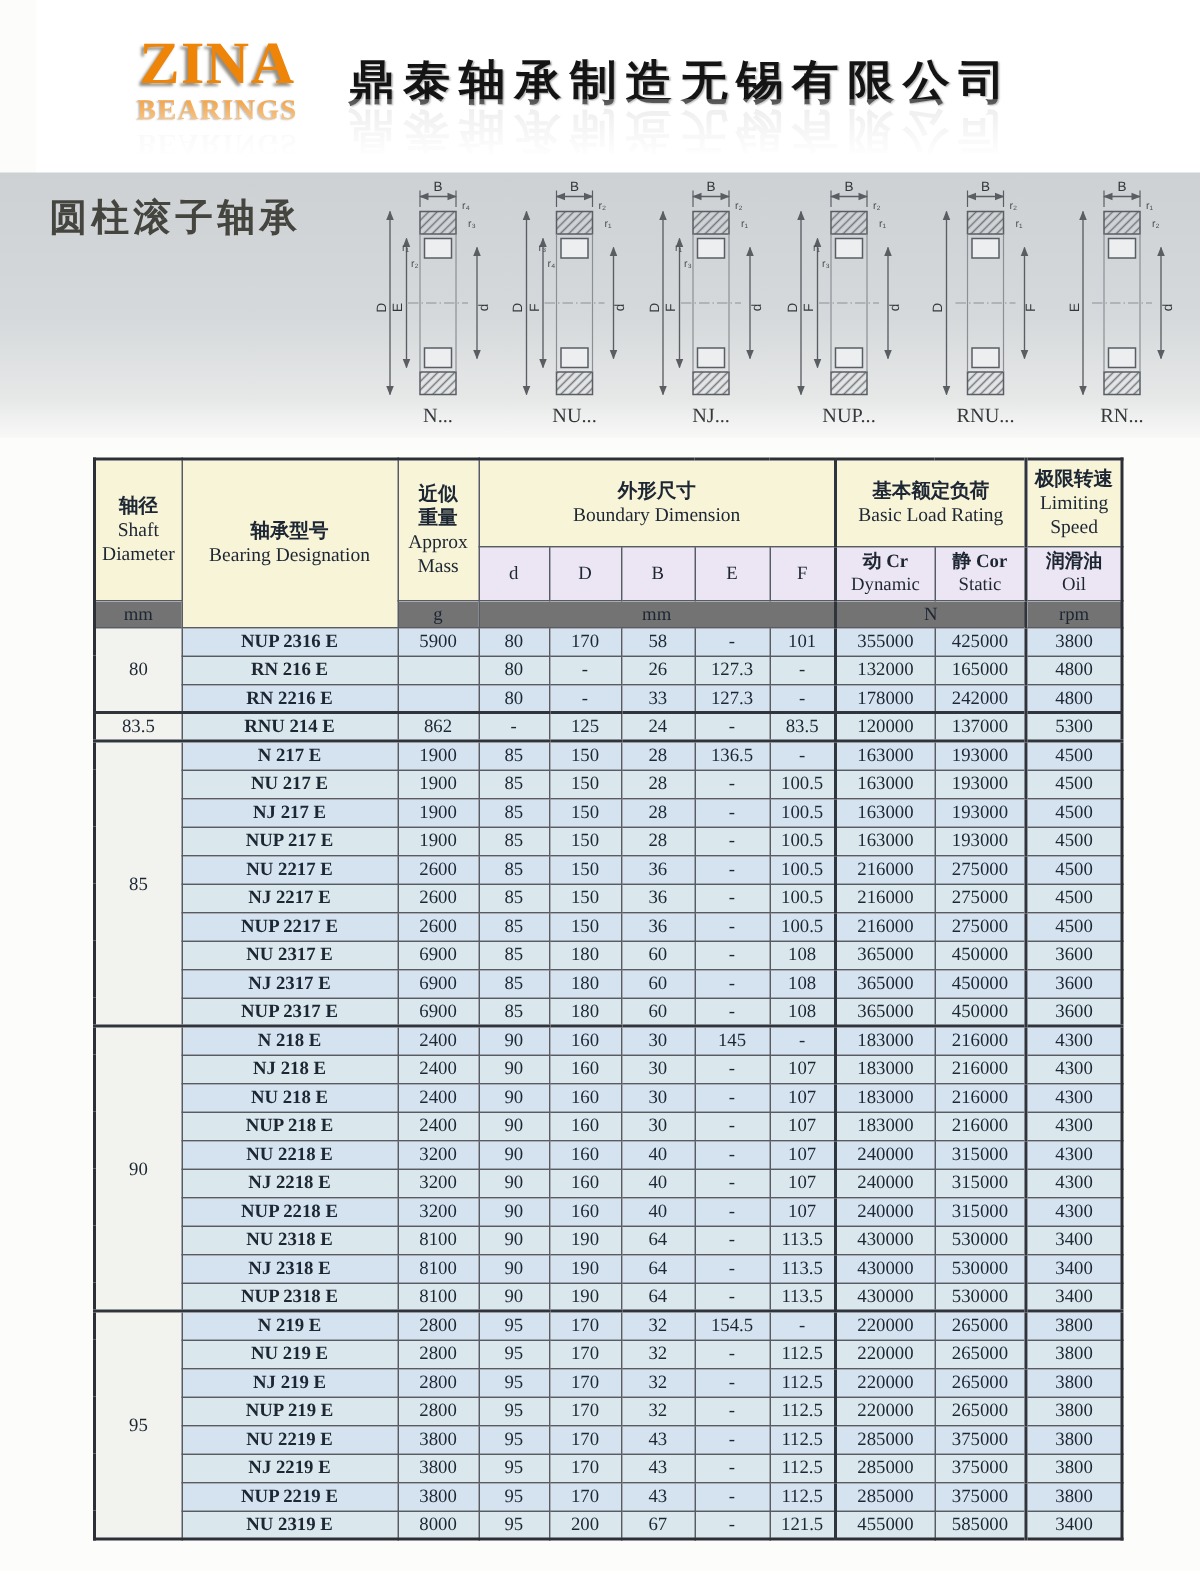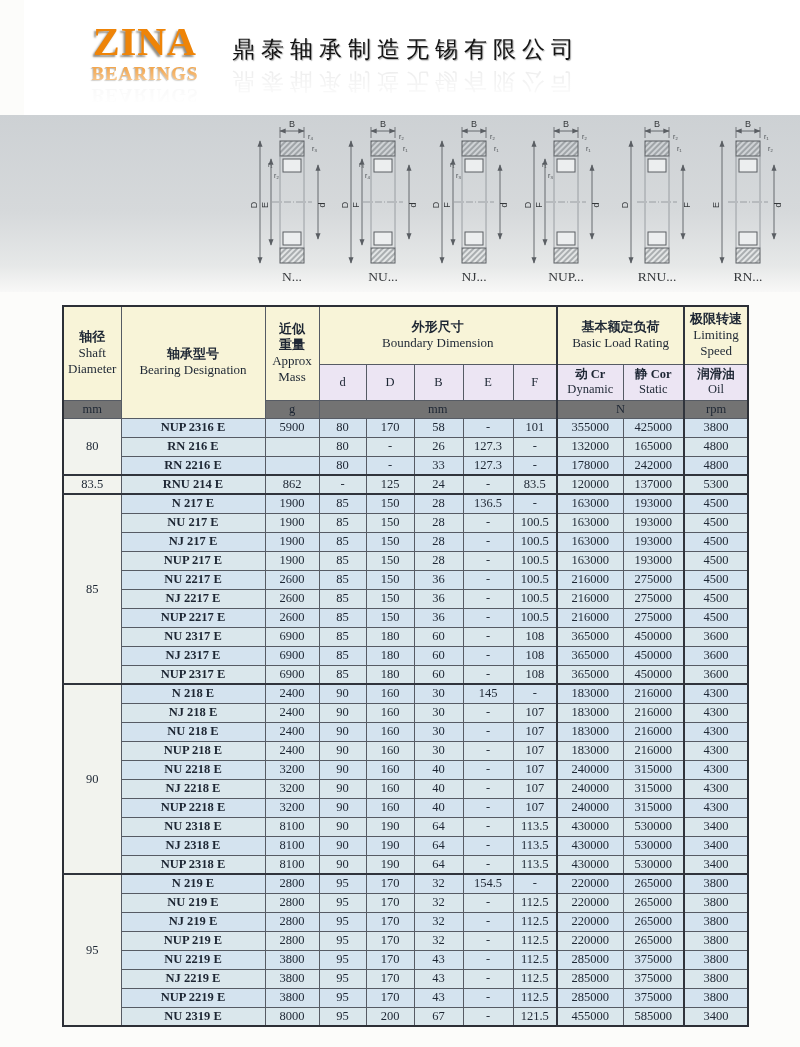--- a/index.html
+++ b/index.html
@@ -19,21 +19,21 @@
     font-size:19px;font-weight:bold;letter-spacing:1px;color:#ee8408;margin-top:2px;
     text-shadow:-1px 1px 1px rgba(60,50,30,.5);
   }
   .logo-reflect{
     position:absolute;left:0;top:64px;width:130px;text-align:center;
     font-size:19px;font-weight:bold;letter-spacing:1px;color:#777;
     transform:scaleY(-1);opacity:.13;pointer-events:none;
   }
   .company{
     position:absolute;left:208px;top:34px;
-    font-size:23px;font-weight:normal;letter-spacing:6px;color:#141414;
+    font-size:31px;font-weight:bold;letter-spacing:6px;color:#141414;
     text-shadow:1px 1px 1px rgba(120,120,120,.6);white-space:nowrap;
   }
   .company.reflect{
     top:66px;transform:scaleY(-1);opacity:.15;color:#555;text-shadow:none;
   }
   #topbar .fade{
     position:absolute;left:0;top:66px;width:800px;height:49px;
     background:linear-gradient(to bottom,rgba(255,255,255,.25),#fff 80%);
   }
   
@@ -86,20 +86,21 @@
     <div class="logo-main">ZINA</div>
     <div class="logo-sub">BEARINGS</div>
     <div class="logo-reflect">BEARINGS</div>
   </div>
   <div class="company">鼎泰轴承制造无锡有限公司</div>
   <div class="company reflect">鼎泰轴承制造无锡有限公司</div>
   <div class="fade"></div>
 </div>
 
 <div id="band">
+  <div class="band-title-zh">圆柱滚子轴承</div>
   <div id="diagrams">
       <div class="diag"><svg width="84" height="166" viewBox="0 0 84 166">
           <defs>
             <pattern id="h0" width="4" height="4" patternUnits="userSpaceOnUse" patternTransform="rotate(45)">
               <line x1="1" y1="0" x2="1" y2="4" stroke="#70757a" stroke-width="1"></line>
             </pattern>
             <marker id="a0" viewBox="0 0 10 10" refX="9" refY="5" markerWidth="7" markerHeight="7" orient="auto-start-reverse">
               <path d="M0,1 L10,5 L0,9 z" fill="#5a5e63"></path>
             </marker>
           </defs>

